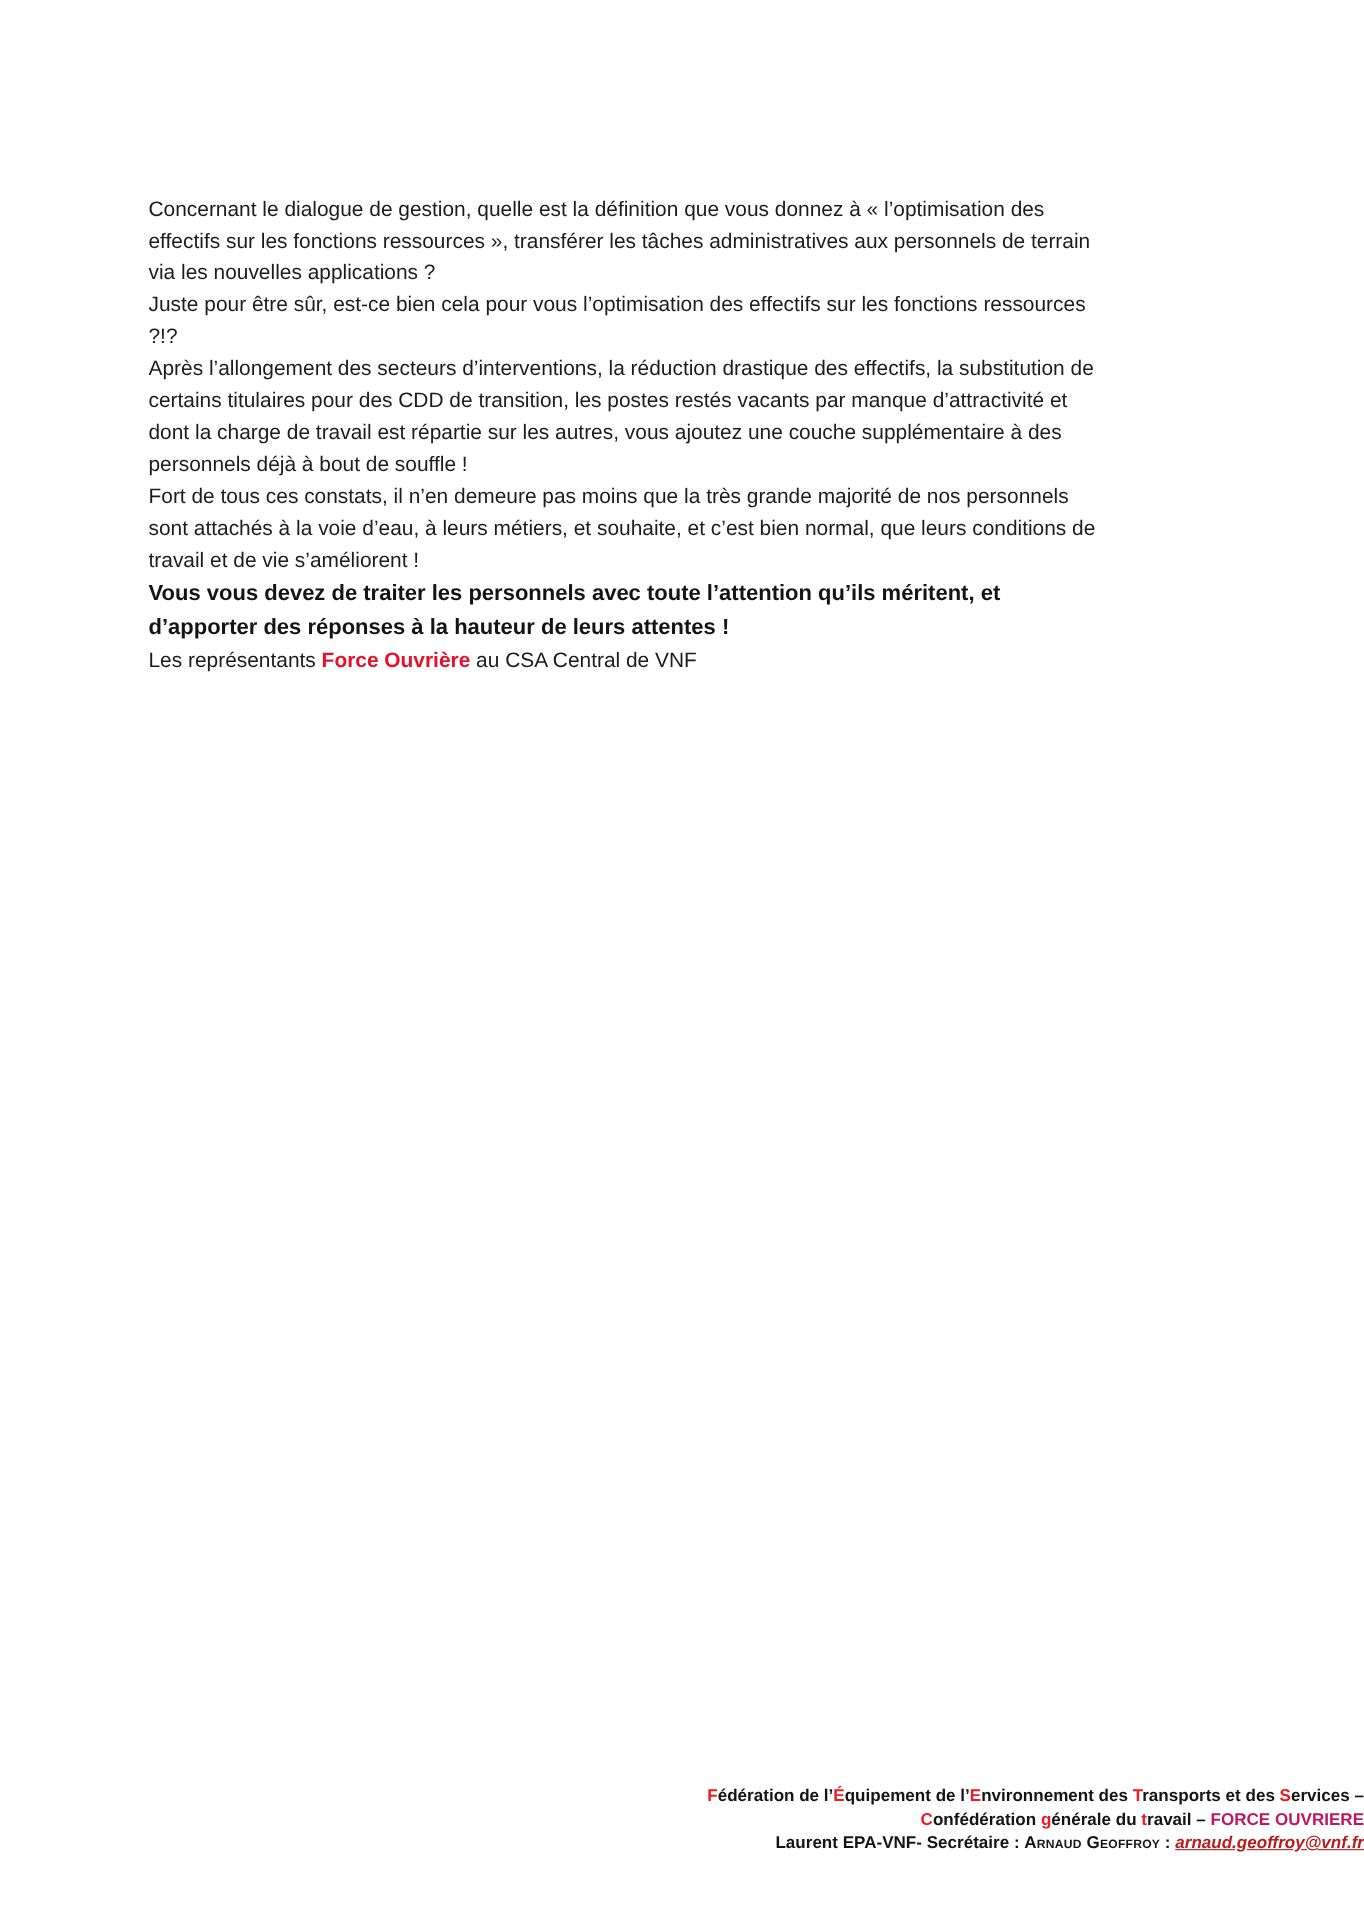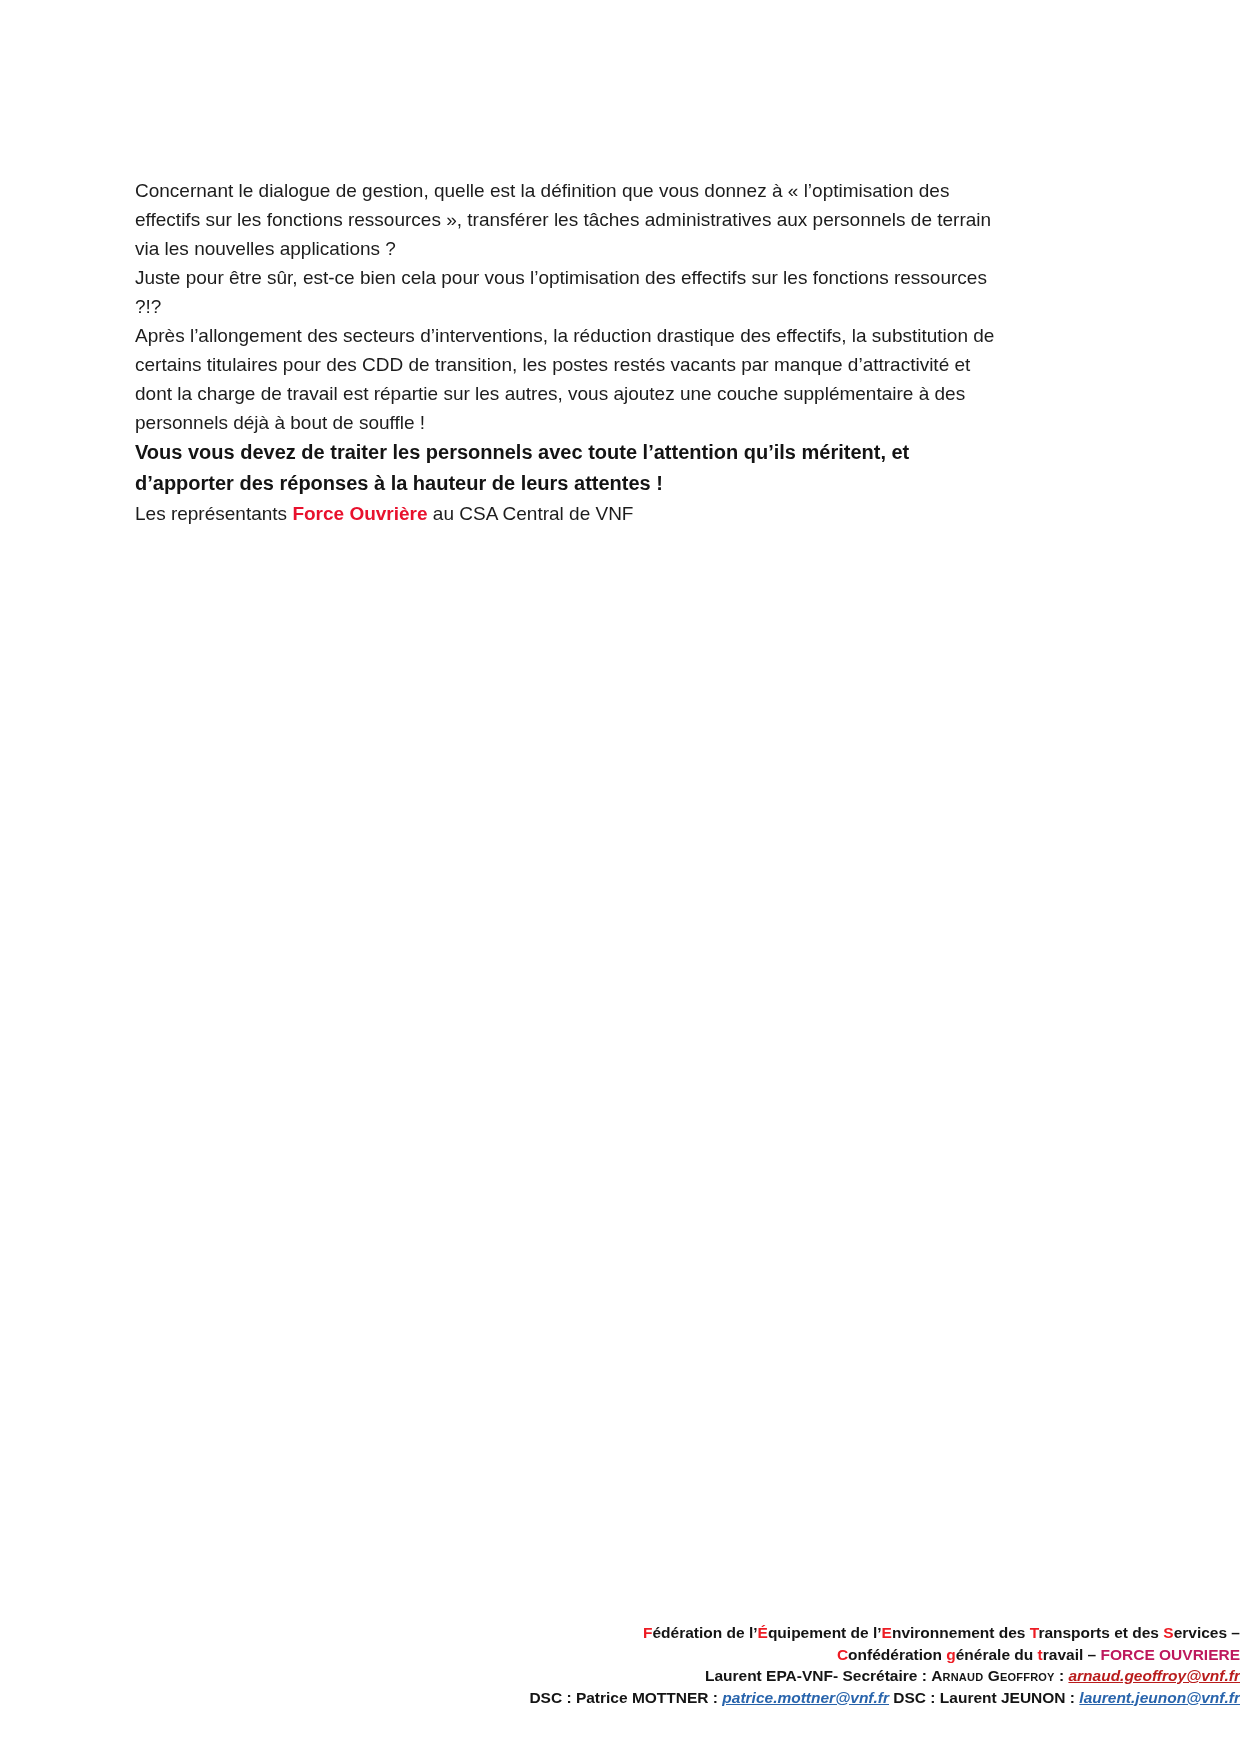--- a/index.html
+++ b/index.html
@@ -63,24 +63,24 @@
 </style>
 </head>
 <body>
 
 <div class="page">
 
   <main class="doc-body">
     <p>Concernant le dialogue de gestion, quelle est la définition que vous donnez à « l’optimisation des effectifs sur les fonctions ressources », transférer les tâches administratives aux personnels de terrain via les nouvelles applications ?</p>
     <p>Juste pour être sûr, est-ce bien cela pour vous l’optimisation des effectifs sur les fonctions ressources ?!?</p>
     <p>Après l’allongement des secteurs d’interventions, la réduction drastique des effectifs, la substitution de certains titulaires pour des CDD de transition, les postes restés vacants par manque d’attractivité et dont la charge de travail est répartie sur les autres, vous ajoutez une couche supplémentaire à des personnels déjà à bout de souffle !</p>
+    <p class="spaced">Fort de tous ces constats, il n’en demeure pas moins que la très grande majorité de nos personnels sont attachés à la voie d’eau, à leurs métiers, et souhaite, et c’est bien normal, que leurs conditions de travail et de vie s’améliorent !</p>
     <p class="bold-statement">Vous vous devez de traiter les personnels avec toute l’attention qu’ils méritent, et d’apporter des réponses à la hauteur de leurs attentes !</p>
     <p class="signature"><span>Les représentants </span><span class="union-name" id="union-name" style="color: rgb(232, 17, 45);">Force Ouvrière</span><span> au CSA Central de VNF</span></p>
   </main>
 
   <footer class="page-footer">
     <div><span class="red-letter" style="color: rgb(237, 27, 35);">F</span><span>édération de l’</span><span class="red-letter" style="color: rgb(237, 27, 35);">É</span><span>quipement de l’</span><span class="red-letter" style="color: rgb(237, 27, 35);">E</span><span>nvironnement des </span><span class="red-letter" style="color: rgb(237, 27, 35);">T</span><span>ransports et des </span><span class="red-letter" style="color: rgb(237, 27, 35);">S</span><span>ervices –</span></div>
     <div><span class="red-letter" style="color: rgb(237, 27, 35);">C</span><span>onfédération </span><span class="red-letter" style="color: rgb(237, 27, 35);">g</span><span>énérale du </span><span class="red-letter" style="color: rgb(237, 27, 35);">t</span><span>ravail – </span><span class="red-letter" style="color: #be185d;">FORCE OUVRIERE</span></div>
     <div><span>Laurent EPA-VNF- Secrétaire : </span><span class="smallcaps">Arnaud Geoffroy</span><span> : </span><a class="email" style="color: #b91c1c;">arnaud.geoffroy@vnf.fr</a></div>
-    <div><span>DSC : Patrice MOTTNER : </span><a class="email" style="color: rgb(40, 100, 172);">patrice.mottner@vnf.fr</a><span> DSC : Laurent JEUNON : </span><a class="email" style="color: rgb(40, 100, 172);">laurent.jeunon@vnf.fr</a></div>
   </footer>
 
 </div>
 
 </body></html>

